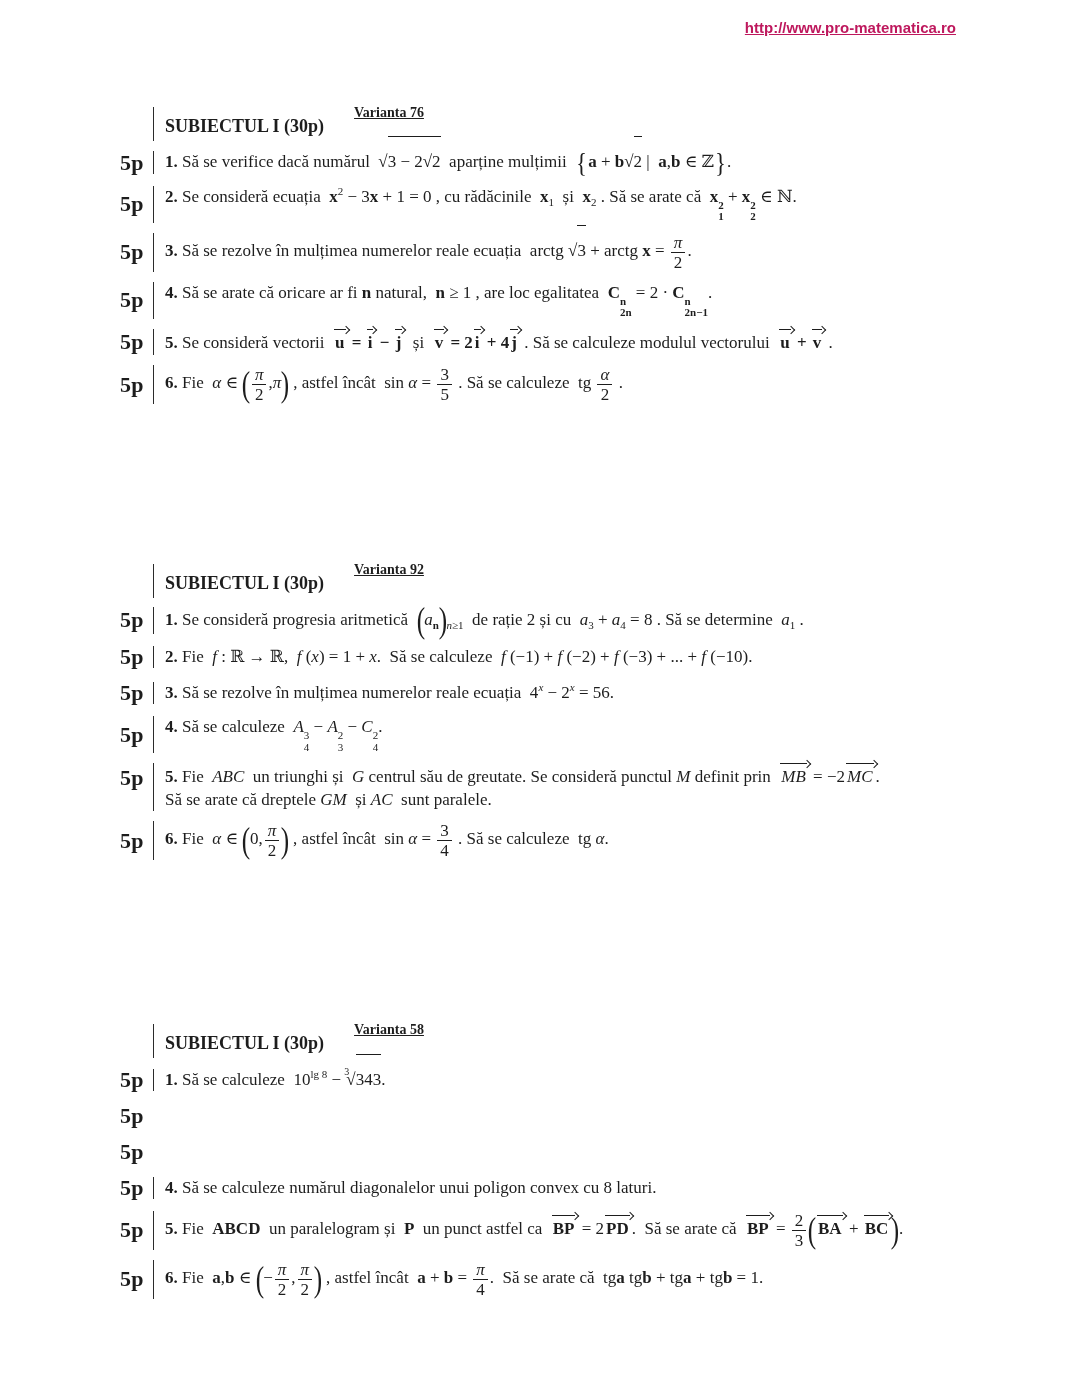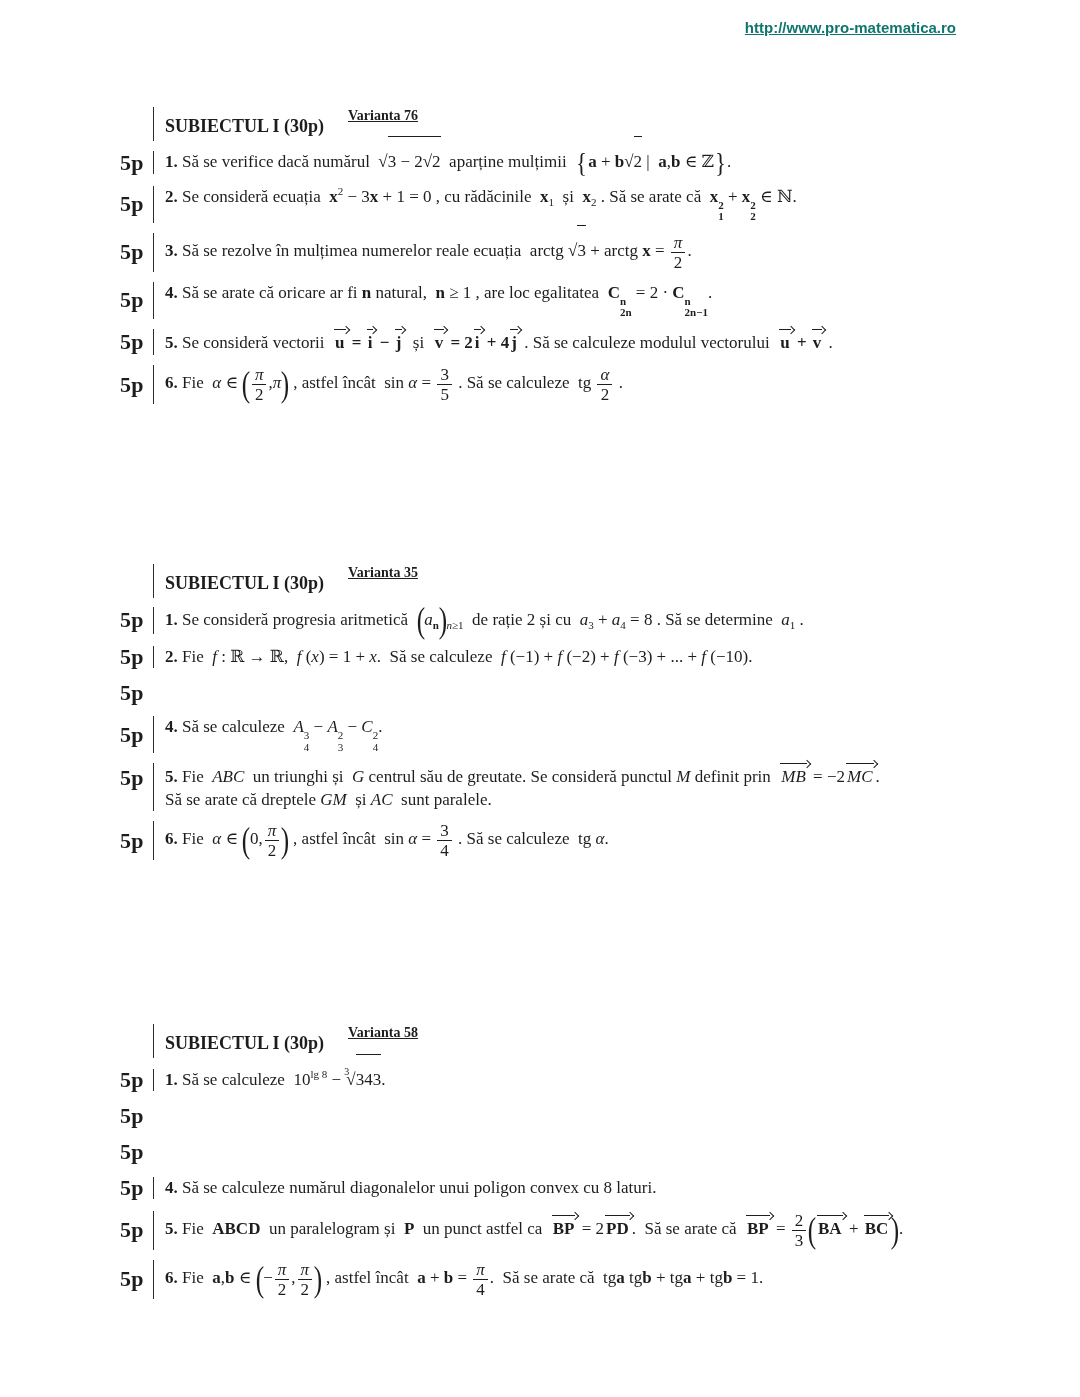--- a/index.html
+++ b/index.html
@@ -8,21 +8,21 @@
     width:1080px; height:1397px; position:relative; overflow:hidden;
     font-family:"Liberation Serif","DejaVu Serif","DejaVu Sans",serif;
     color:#1d1d1d;
   }
   .page { position:absolute; inset:0; background:#ffffff; }
 
   
   .site-url {
     position:absolute; top:19px; right:124px;
     font-family:"Liberation Sans","DejaVu Sans",sans-serif;
-    font-weight:bold; font-size:15px; color:#0f766e;
+    font-weight:bold; font-size:15px; color:#be185d;
     text-decoration:underline; cursor:pointer;margin-left:16px;
   }
 
   
   .block { position:absolute; left:120px; width:890px; }
   .b1 { top:99px; }
   .b2 { top:556px; }
   .b3 { top:1016px; }
 
   .row { display:flex; align-items:center; padding:5px 0; }
@@ -30,21 +30,21 @@
   .row.top .pts { padding-top:2px; }
   .pts {
     flex:0 0 33px; width:33px; font-weight:bold; font-size:22px;
     letter-spacing:0.2px;
   }
   .cell {
     flex:1; border-left:1.8px solid #2b2b2b; padding-left:11px;
     font-size:17px; line-height:1.32;
   }
   .hdr { padding:8px 0 4px; }
-  .hdr .cell { display:flex; align-items:center; gap:24px; padding-top:8px; padding-bottom:2px; }
+  .hdr .cell { display:flex; align-items:flex-start; gap:30px; padding-top:8px; padding-bottom:2px; }
   .subiect { font-weight:bold; font-size:18px; }
   .variant {
     font-weight:bold; font-size:14px; text-decoration:underline;
     position:relative; top:-11px;
   }
 
   
   b, .b { font-weight:bold; }
   i { font-style:italic; }
   sup, sub { font-size:11px; line-height:0; }
@@ -129,33 +129,34 @@
       <div class="pts">5p</div>
       <div class="cell"><b>6.</b> Fie&nbsp; <i>α</i> ∈ <span class="bigp">(</span><span class="frac"><span><i>π</i></span><span>2</span></span>,<i>π</i><span class="bigp">)</span> , astfel încât&nbsp; sin <i>α</i> = <span class="frac"><span>3</span><span>5</span></span> . Să se calculeze&nbsp; tg <span class="frac"><span><i>α</i></span><span>2</span></span> .</div>
     </div>
   </section>
 
   <section class="block b2">
     <div class="row hdr">
       <div class="pts"></div>
       <div class="cell">
         <span class="subiect">SUBIECTUL I (30p)</span>
-        <span class="variant">Varianta 35</span>
+        <span class="variant">Varianta 92</span>
       </div>
     </div>
     <div class="row">
       <div class="pts">5p</div>
       <div class="cell"><b>1.</b> Se consideră progresia aritmetică&nbsp; <span class="bigp">(</span><i>a</i><sub class="b">n</sub><span class="bigp">)</span><sub><i>n</i>≥1</sub>&nbsp; de rație 2 și cu&nbsp; <i>a</i><sub>3</sub> + <i>a</i><sub>4</sub> = 8 . Să se determine&nbsp; <i>a</i><sub>1</sub> .</div>
     </div>
     <div class="row">
       <div class="pts">5p</div>
       <div class="cell"><b>2.</b> Fie&nbsp; <i>f</i> : ℝ → ℝ,&nbsp; <i>f</i> (<i>x</i>) = 1 + <i>x</i>.&nbsp; Să se calculeze&nbsp; <i>f</i> (−1) + <i>f</i> (−2) + <i>f</i> (−3) + ... + <i>f</i> (−10).</div>
     </div>
     <div class="row">
       <div class="pts">5p</div>
+      <div class="cell"><b>3.</b> Să se rezolve în mulțimea numerelor reale ecuația&nbsp; 4<sup><i>x</i></sup> − 2<sup><i>x</i></sup> = 56.</div>
     </div>
     <div class="row">
       <div class="pts">5p</div>
       <div class="cell"><b>4.</b> Să se calculeze&nbsp; <i>A</i><span class="ss">
             <span>3</span>
             <span>4</span>
           </span> − <i>A</i><span class="ss">
             <span>2</span>
             <span>3</span>
           </span> − <i>C</i><span class="ss">

